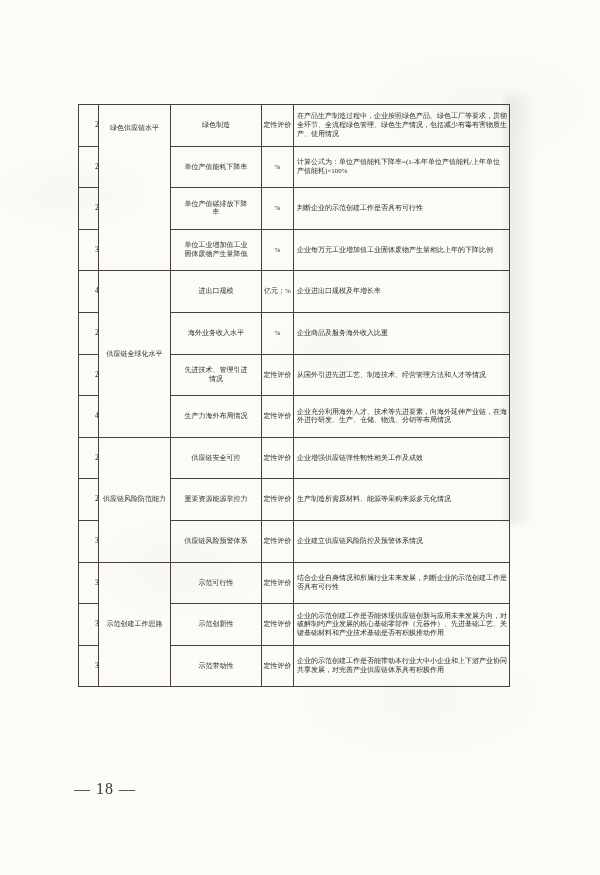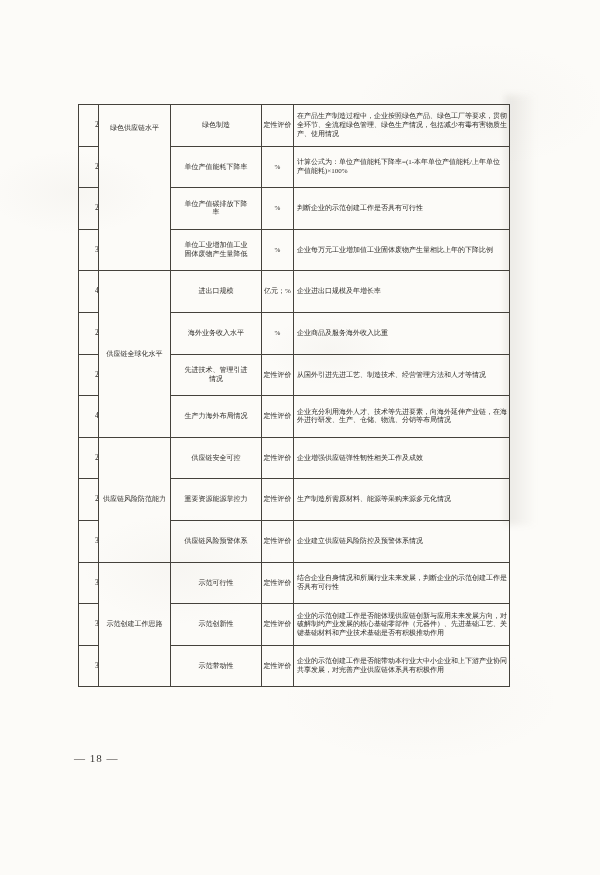--- a/index.html
+++ b/index.html
@@ -112,22 +112,22 @@
   td.desc {
     text-align: left;
     vertical-align: middle;
     padding: 1px 2px 1px 3px;
     font-family: Liberation Serif, serif;
   }
 
   .page-number {
     position: absolute;
     left: 74px;
-    top: 752px;
-    font-size: 11px;
+    top: 780px;
+    font-size: 16px;
     letter-spacing: 1px;
     color: #3a3835;
   }
 </style>
 </head>
 <body>
 
 <div class="page">
 
   <div class="scan-shade"></div>

